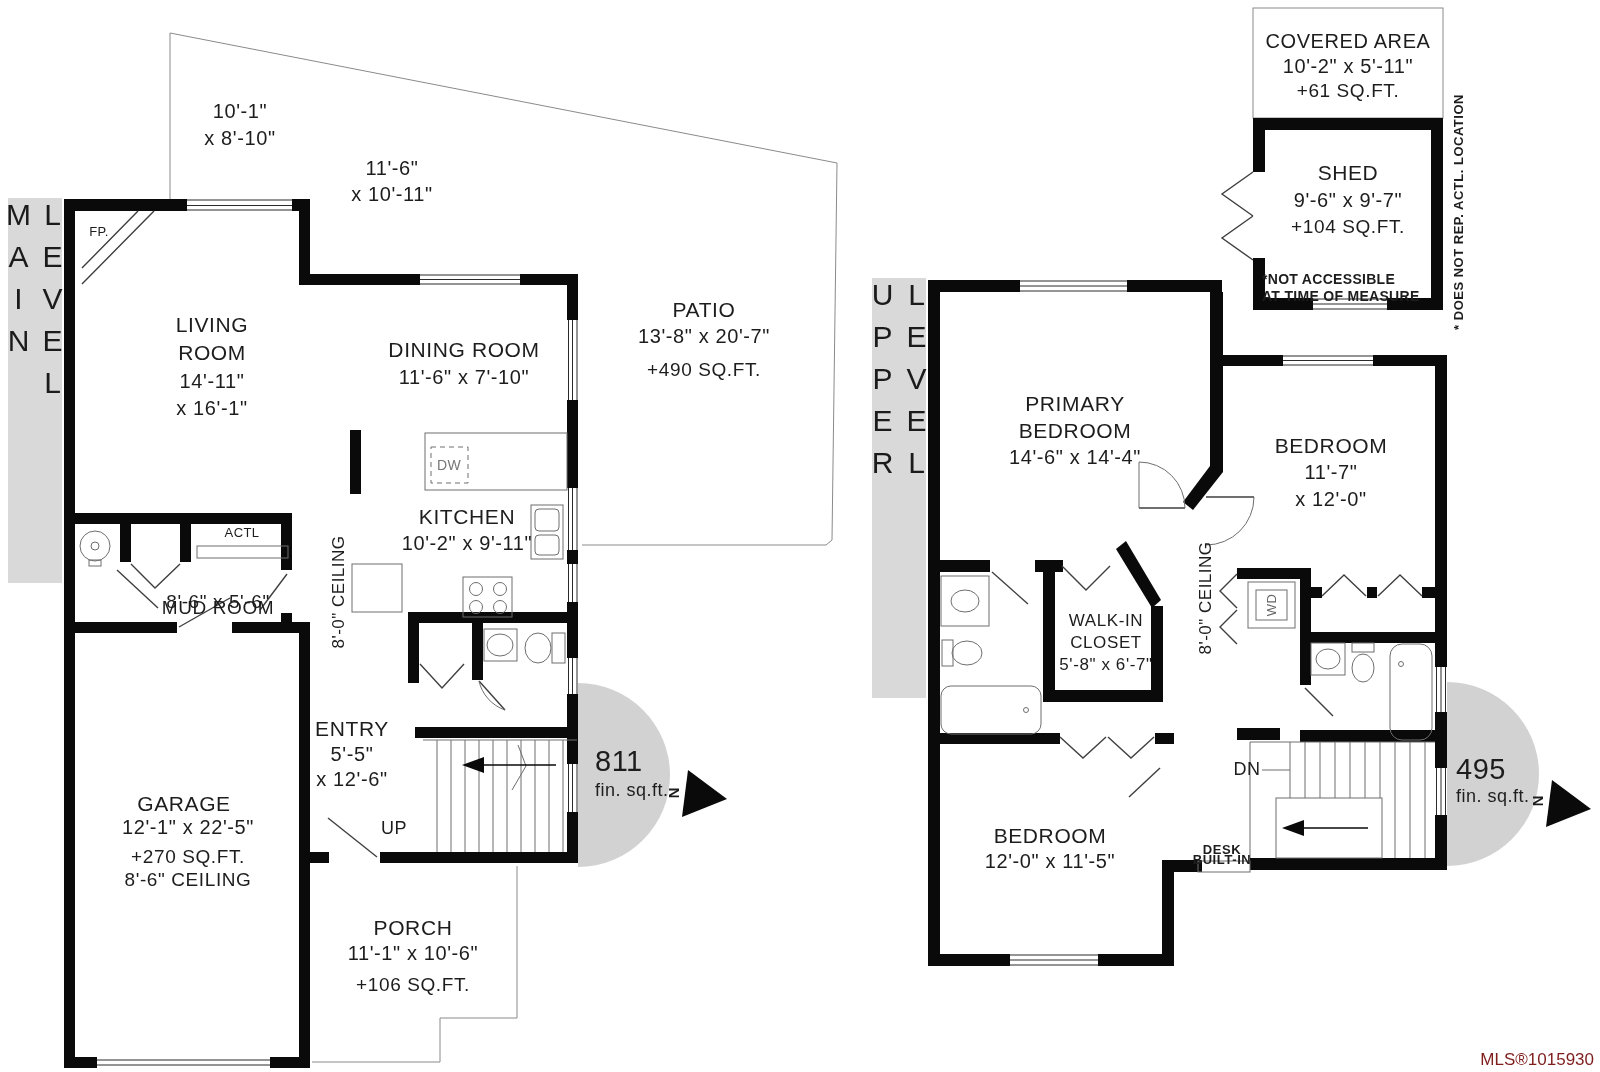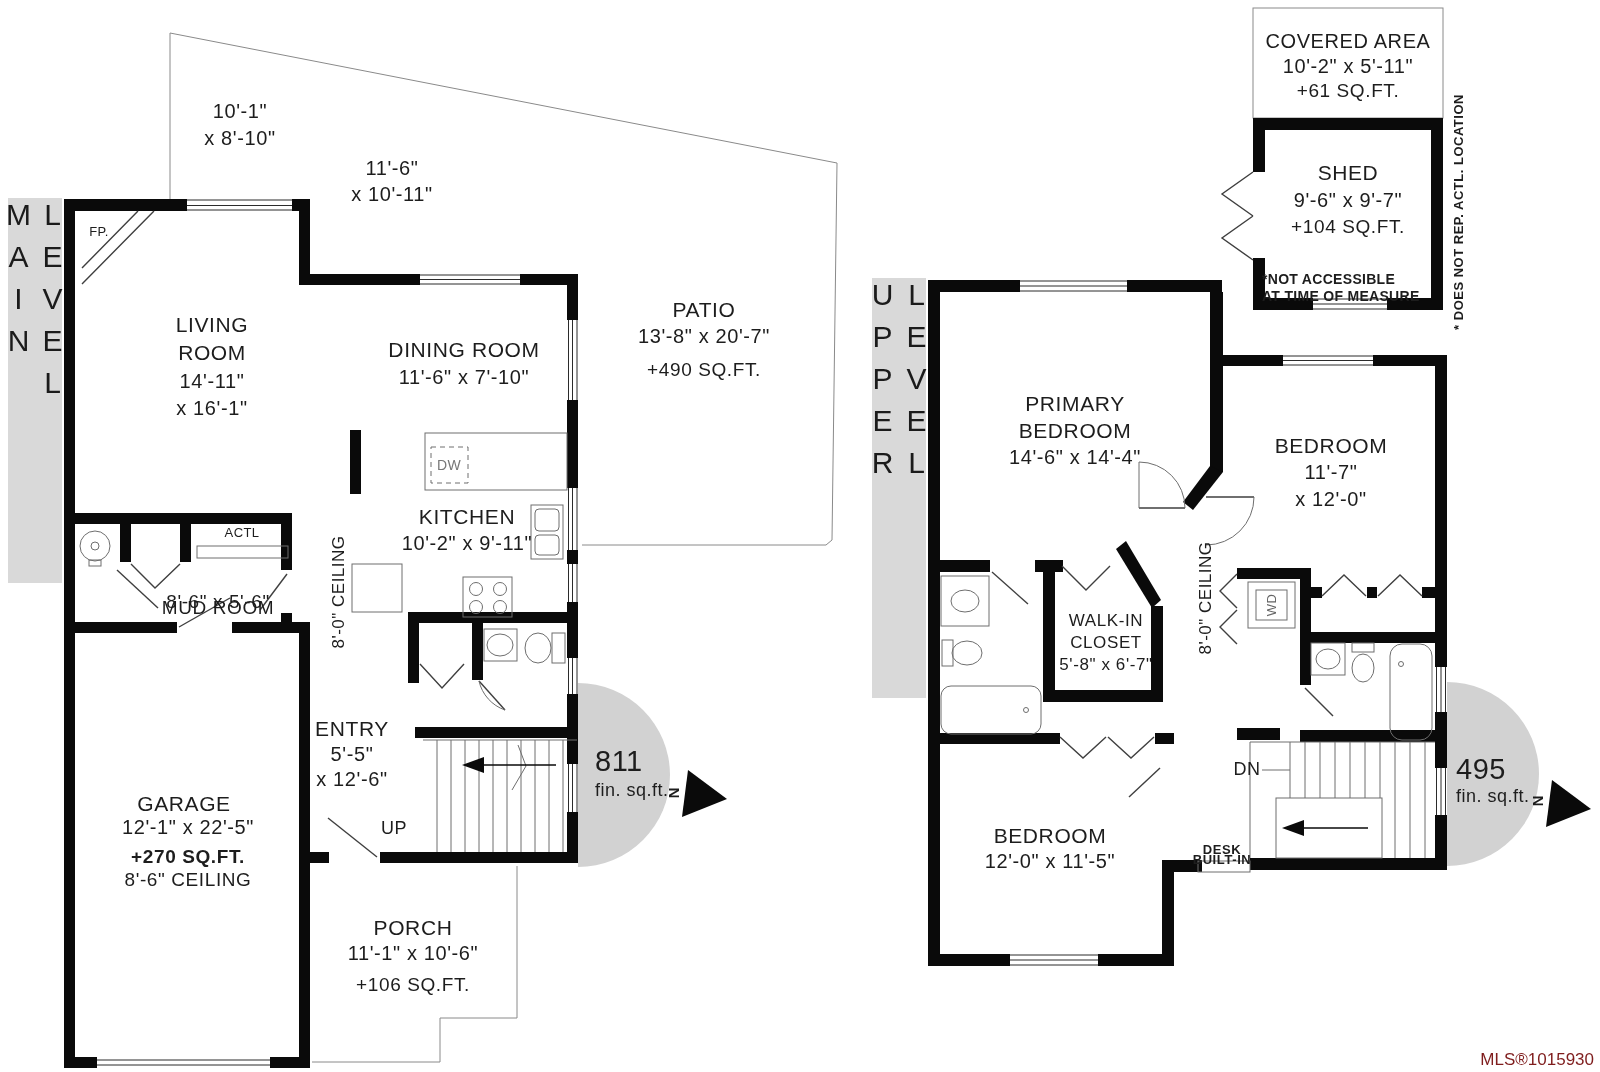--- a/index.html
+++ b/index.html
@@ -325,21 +325,21 @@
   <div class="lb sm" style="left:242px;top:533px;">ACTL</div>
   <div class="lb" style="left:218px;top:580px;font-size:19px;margin-top:28px;">MUD ROOM</div>
   <div class="lb" style="left:218px;top:602px;font-size:19px;">8'-6" x 5'-6"</div>
   <div class="rot-ccw" style="left:339px;top:592px;font-size:17px;">8'-0" CEILING</div>
   <div class="lb" style="left:352px;top:729px;font-size:21px;">ENTRY</div>
   <div class="lb" style="left:352px;top:754px;font-size:20px;">5'-5"</div>
   <div class="lb" style="left:352px;top:779px;font-size:20px;">x 12'-6"</div>
   <div class="lb" style="left:394px;top:829px;font-size:18px;">UP</div>
   <div class="lb" style="left:184px;top:804px;font-size:21px;">GARAGE</div>
   <div class="lb" style="left:188px;top:827px;font-size:20px;">12'-1" x 22'-5"</div>
-  <div class="lb" style="left:188px;top:857px;font-size:19px;font-weight:bold;">+270 SQ.FT.</div>
+  <div class="lb" style="left:188px;top:857px;font-size:19px;">+270 SQ.FT.</div>
   <div class="lb" style="left:188px;top:880px;font-size:19px;">8'-6" CEILING</div>
   <div class="lb" style="left:413px;top:928px;font-size:21px;">PORCH</div>
   <div class="lb" style="left:413px;top:953px;font-size:20px;">11'-1" x 10'-6"</div>
   <div class="lb" style="left:413px;top:985px;font-size:19px;">+106 SQ.FT.</div>
   <div class="lb-l" style="left:595px;top:761px;font-size:29px;">811</div>
   <div class="lb-l" style="left:595px;top:790px;font-size:18px;">fin. sq.ft.</div>
   <div class="rot-cw" style="left:674px;top:793px;font-size:15px;font-weight:700;">N</div>
 
   <div class="lb" style="left:1348px;top:41px;font-size:20px;">COVERED AREA</div>
   <div class="lb" style="left:1348px;top:66px;font-size:20px;">10'-2" x 5'-11"</div>

